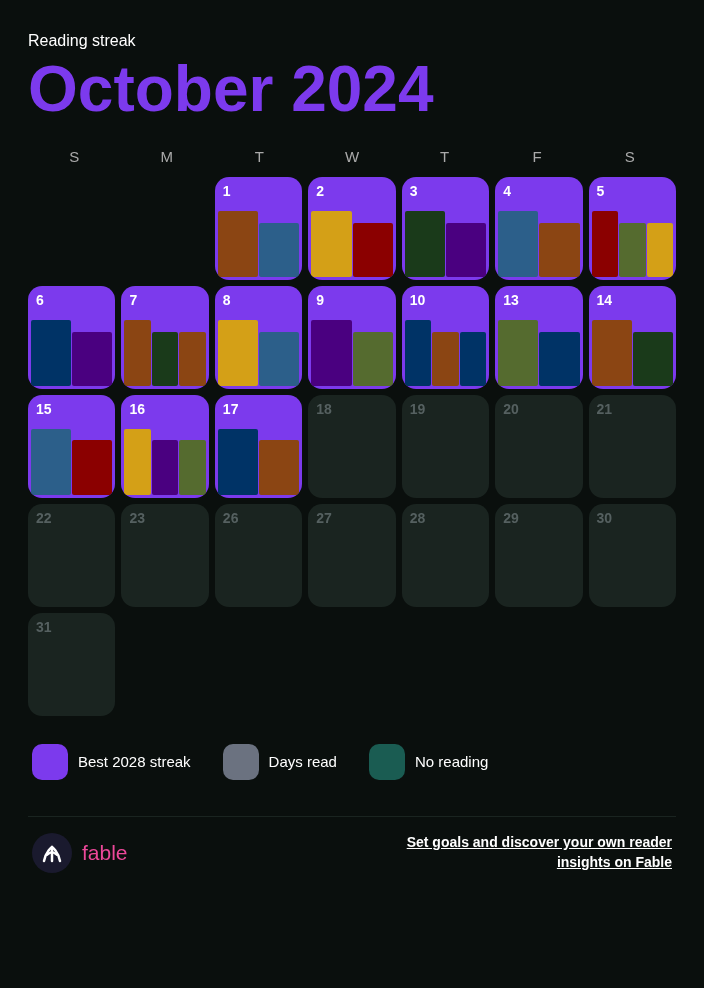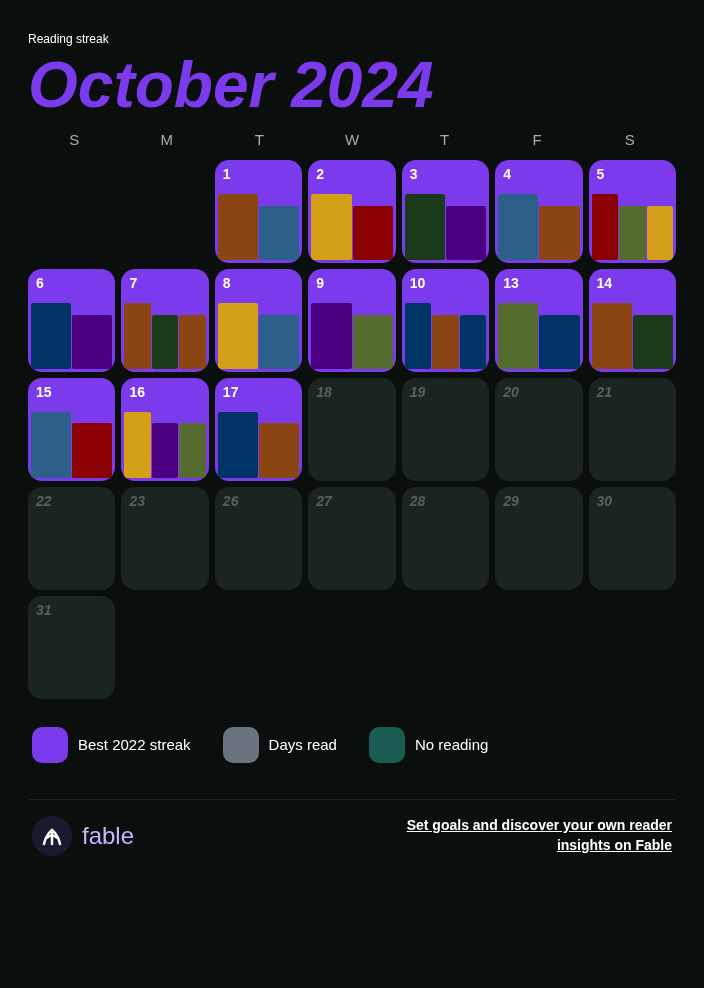--- a/index.html
+++ b/index.html
@@ -8,31 +8,30 @@
       min-height: 988px;
       background-color: #0a0f0d;
       font-family: -apple-system, BlinkMacSystemFont, 'Segoe UI', sans-serif;
       color: #ffffff;
       overflow-x: hidden;
     }
     .container {
       padding: 32px 28px 24px 28px;
     }
     .reading-streak-label {
-      font-size: 12px;
+      font-size: 16px;
       color: #ffffff;
       margin-bottom: 4px;
     }
     .month-title {
       font-size: 64px;
       font-weight: 800;
       color: #7c3aed;
       line-height: 1.1;
-      margin-bottom: 7px;
-      font-style: italic;
+      margin-bottom: 20px;
     }
     .calendar {
       width: 100%;
     }
     .day-headers {
       display: grid;
       grid-template-columns: repeat(7, 1fr);
       margin-bottom: 8px;
     }
     .day-header {
@@ -69,21 +68,20 @@
     .day-num {
       font-size: 14px;
       font-weight: 600;
       color: #ffffff;
       padding: 6px 8px 2px 8px;
       z-index: 2;
       position: relative;
     }
     .cal-cell.no-reading .day-num {
       color: #556060;
-      font-style: italic;
     }
     .book-cover-area {
       position: absolute;
       bottom: 0;
       left: 0;
       right: 0;
       top: 22px;
       display: flex;
       align-items: flex-end;
       justify-content: center;
@@ -140,22 +138,22 @@
     .fable-logo {
       display: flex;
       align-items: center;
       gap: 10px;
     }
     .fable-icon {
       width: 40px;
       height: 40px;
     }
     .fable-name {
-      font-size: 24px;
-      color: #c4b5fd;
+      font-size: 21px;
+      color: #ec4899;
       font-weight: 500;
     }
     .footer-tagline {
       font-size: 14px;
       color: #ffffff;
       font-weight: 700;
       text-align: right;
       max-width: 280px;
       line-height: 1.4;
       text-decoration: underline;
@@ -359,21 +357,21 @@
           <span class="day-num">31</span>
         </div>
         <div class="cal-cell empty"></div>
         <div class="cal-cell empty"></div>
       </div>
   </div>
 
   <div class="legend">
     <div class="legend-item">
       <div class="legend-dot purple"></div>
-      <span class="legend-label">Best 2022 streak</span>
+      <span class="legend-label">Best 2028 streak</span>
     </div>
     <div class="legend-item">
       <div class="legend-dot gray"></div>
       <span class="legend-label">Days read</span>
     </div>
     <div class="legend-item">
       <div class="legend-dot teal"></div>
       <span class="legend-label">No reading</span>
     </div>
   </div>

